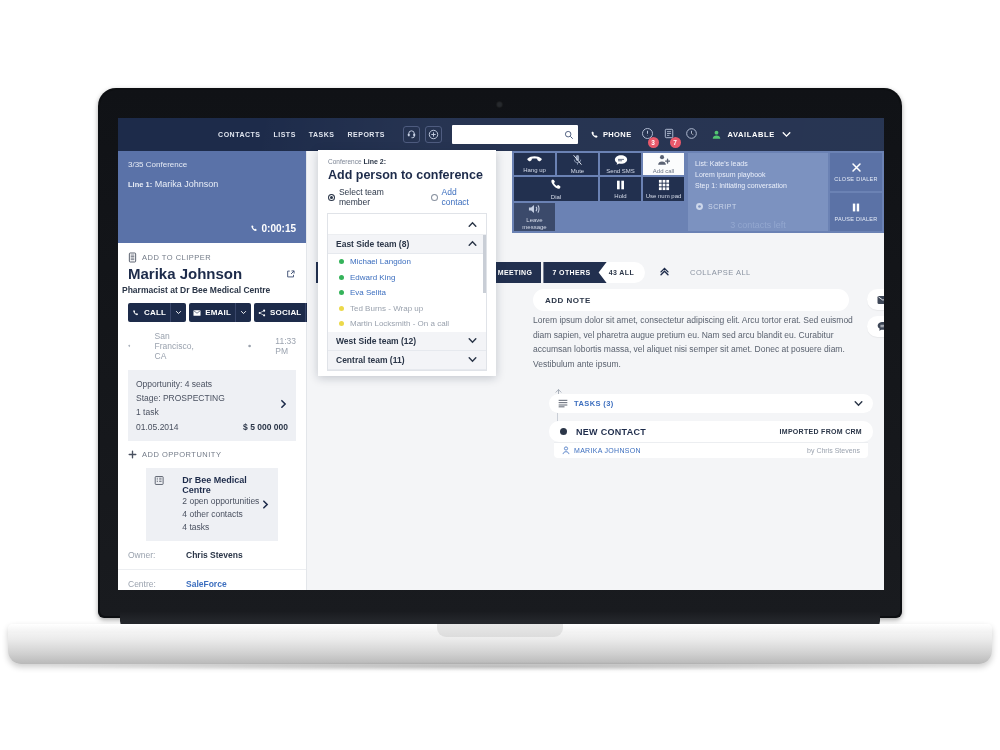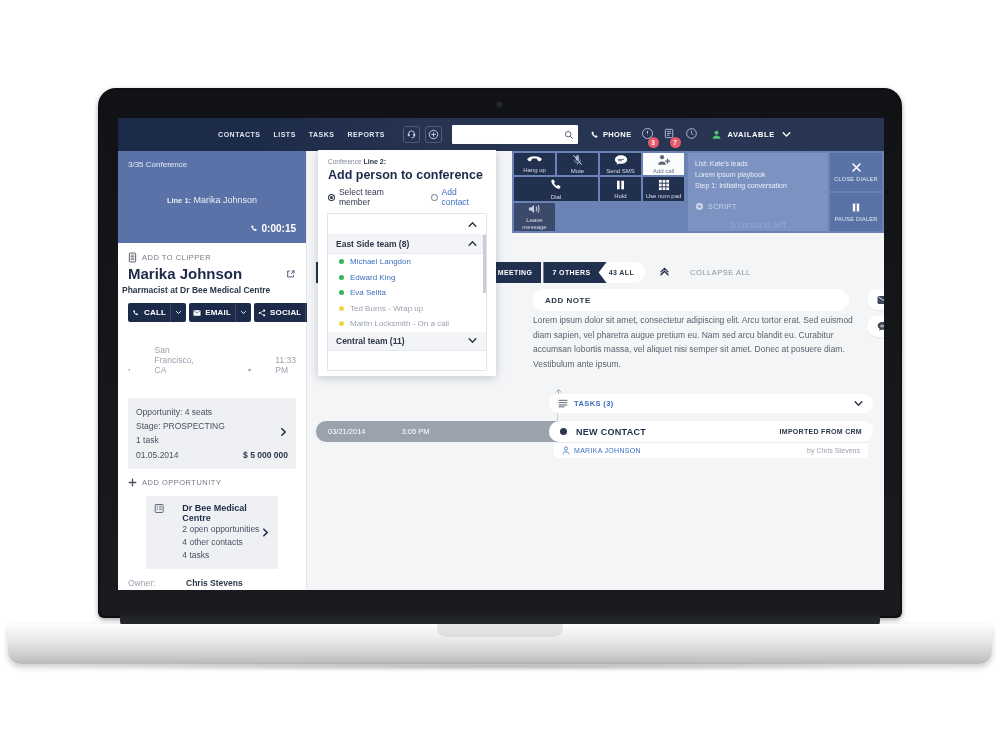--- a/index.html
+++ b/index.html
@@ -127,21 +127,21 @@
   
   .leftcol {
     position: absolute; left: 0; top: 33px; width: 189px; height: 439px;
     background: #fff; border-right: 1px solid #e3e6ea;
   }
   .conf-head {
     height: 92px; background: #5a72a8; color: #fff; padding: 9px 10px;
     position: relative;
   }
   .conf-title { font-size: 8px; color: #e6ebf5; }
-  .conf-line { font-size: 9px; color: #e9eef7; margin-top: 26px; text-align: center; }
+  .conf-line { font-size: 9px; color: #e9eef7; margin-top: 10px; }
   .conf-line b { font-size: 7.5px; font-weight: bold; }
   .conf-timer {
     position: absolute; right: 10px; bottom: 9px; font-size: 10px;
     display: flex; align-items: center; gap: 3px; font-weight: bold;
   }
 
   .clipper {
     display: flex; align-items: center; gap: 5px; padding: 9px 10px 2px;
     color: #737b88; font-size: 7.5px; letter-spacing: .5px; cursor: pointer;
   }
@@ -160,21 +160,21 @@
   }
   .act .lbl {
     font-size: 8px; font-weight: bold; padding: 0 4px 0 4px;
     display: flex; align-items: center; gap: 4px; letter-spacing: .2px;
   }
   .act .cv {
     border-left: 1px solid #3a4straight; padding: 0 4px;
     border-left: 1px solid #39466a; display: flex; align-items: center; height: 100%;
   }
   .meta {
-    display: flex; align-items: flex-end; gap: 24px; padding: 23px 10px;
+    display: flex; align-items: center; gap: 24px; padding: 9px 10px;
     color: #9aa2ae; font-size: 8.5px;
   }
   .meta .sep { width: 20px; }
 
   .opp {
     margin: 0 10px; background: #eef0f4; padding: 7px 8px; position: relative;
     color: #4a5costs;
     color: #4a5160; font-size: 8.5px; line-height: 1.65;
   }
   .opp .row-b { display: flex; justify-content: space-between; margin-top: 1px; }
@@ -762,24 +762,20 @@
             </svg>
           <span class="t">TASKS (3)</span>
           <span class="cv">
             <svg width="11" height="11" viewBox="0 0 12 12">
                 <path d="M2.4 4.2L6 7.8l3.6-3.6" stroke="currentColor" stroke-width="1.6" fill="none" stroke-linecap="round"></path>
               </svg>
           </span>
         </div>
         <div class="tl-stem"></div>
 
-        <div class="tl-date">
-          <span>03/21/2014</span>
-          <span class="time">3:05 PM</span>
-        </div>
         <div class="tl-event">
           <span class="tl-dot"></span>
           <span class="tl-title">NEW CONTACT</span>
           <span class="tl-tag">IMPORTED FROM CRM</span>
         </div>
         <div class="tl-sub">
           <svg width="8" height="9" viewBox="0 0 10 11">
               <circle cx="5" cy="3" r="2" stroke="#3d6fbf" stroke-width="1" fill="none"></circle>
               <path d="M1.4 10c0-1.9 1.6-3 3.6-3s3.6 1.1 3.6 3" stroke="#3d6fbf" stroke-width="1" fill="none"></path>
             </svg>
@@ -838,20 +834,28 @@
           <div class="mem busy">
             <span class="mdot" style="background:#ecd94a"></span>
             <span class="mname">Ted Burns - Wrap up</span>
           </div>
           <div class="mem busy">
             <span class="mdot" style="background:#ecd94a"></span>
             <span class="mname">Martin Locksmith - On a call</span>
           </div>
 
           <div class="grp">
+            <span class="gname">West Side team (12)</span>
+            <span class="gcv">
+              <svg width="11" height="11" viewBox="0 0 12 12">
+                  <path d="M2.4 4.2L6 7.8l3.6-3.6" stroke="currentColor" stroke-width="1.6" fill="none" stroke-linecap="round"></path>
+                </svg>
+            </span>
+          </div>
+          <div class="grp">
             <span class="gname">Central team (11)</span>
             <span class="gcv">
               <svg width="11" height="11" viewBox="0 0 12 12">
                   <path d="M2.4 4.2L6 7.8l3.6-3.6" stroke="currentColor" stroke-width="1.6" fill="none" stroke-linecap="round"></path>
                 </svg>
             </span>
           </div>
 
           <div class="scroll-tr"></div>
         </div>

